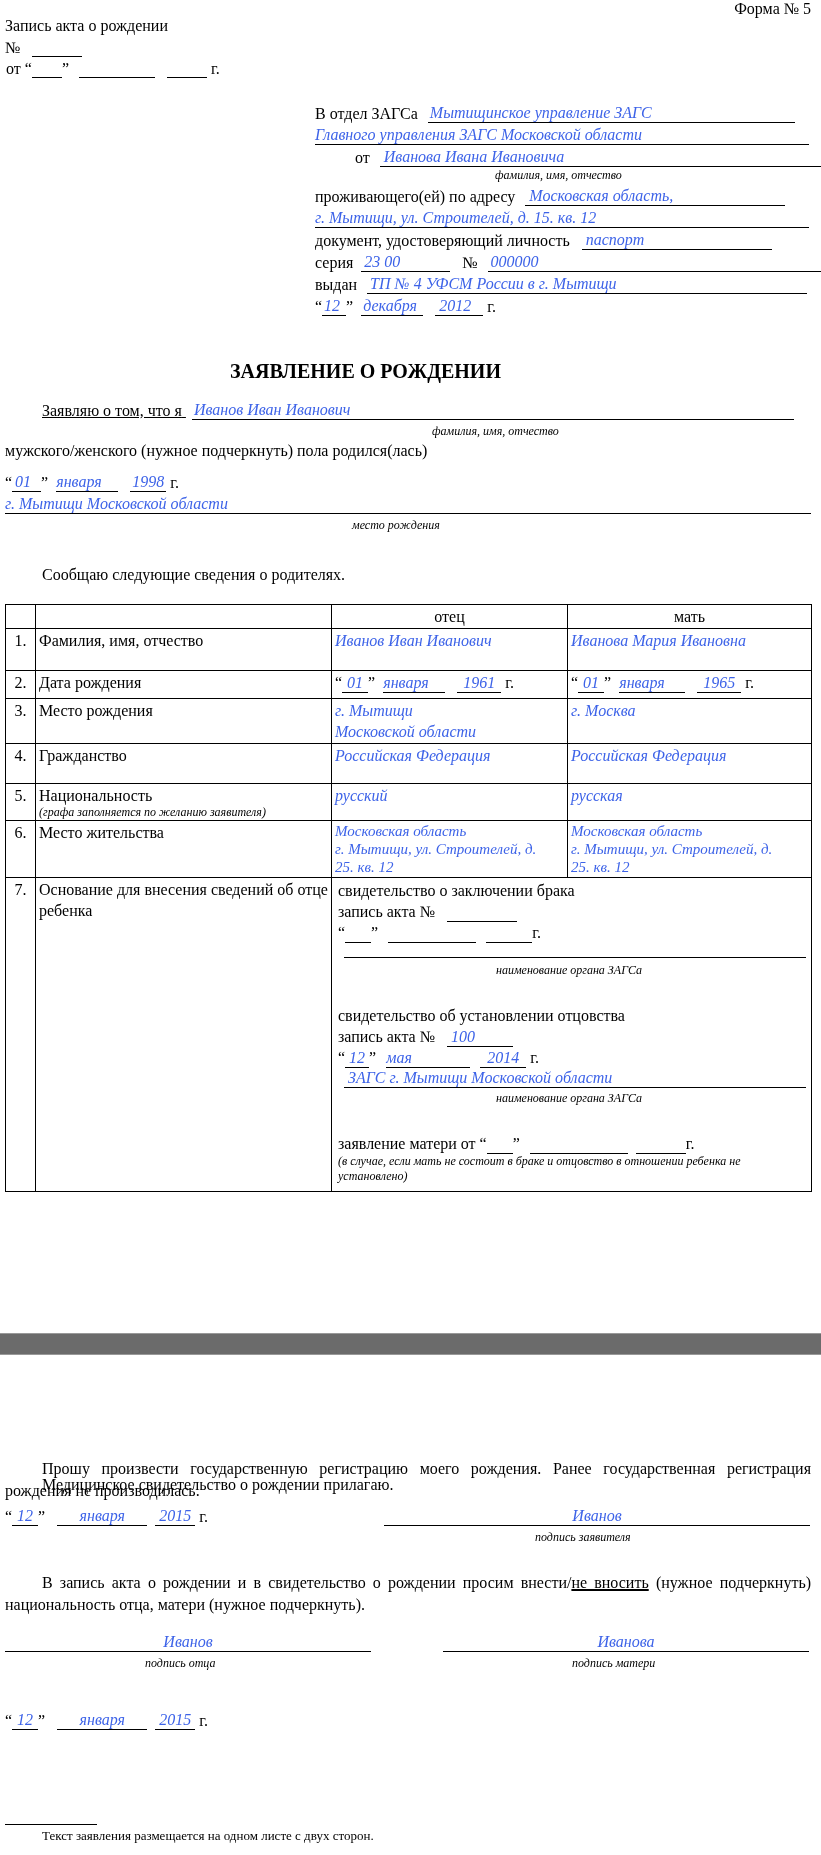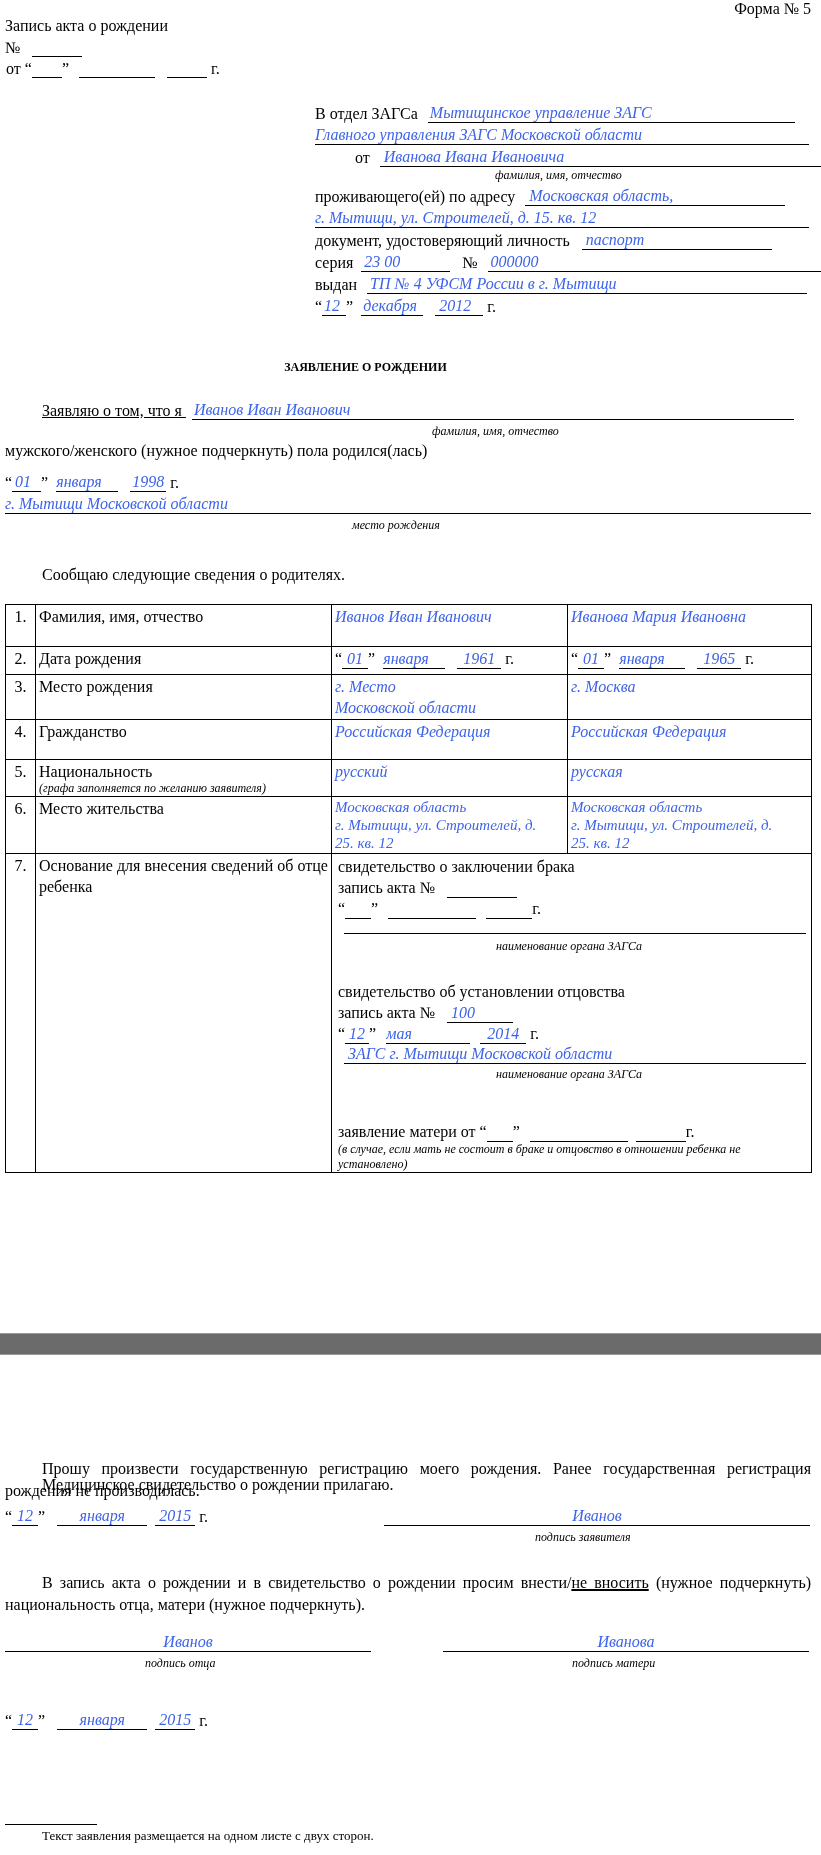--- a/index.html
+++ b/index.html
@@ -73,21 +73,21 @@
     <span class="ul fill" style="width:437px; margin-left:6px; padding-left:3px;">ТП № 4 УФСМ России в г. Мытищи</span>
   </div>
   <div class="abs" style="left:315px; top:296px;">
     “<span class="ul fill" style="width:22px; padding-left:2px;">12</span>”
     <span class="ul fill" style="width:60px; margin-left:4px; padding-left:2px;">декабря</span>
     <span class="ul fill" style="width:44px; margin-left:8px; padding-left:4px;">2012</span>
     <span>г.</span>
   </div>
 </div>
 
-<div class="abs" style="left:0; width:731px; top:360px; text-align:center; font-weight:bold; font-size:12px;">ЗАЯВЛЕНИЕ О РОЖДЕНИИ</div>
+<div class="abs" style="left:0; width:731px; top:360px; text-align:center; font-weight:bold; font-size:20px;">ЗАЯВЛЕНИЕ О РОЖДЕНИИ</div>
 <div class="abs" style="left:42px; top:400px;text-decoration:underline;">
   <span>Заявляю о том, что я</span>
   <span class="ul fill" style="width:600px; margin-left:6px; padding-left:2px;">Иванов Иван Иванович</span>
 </div>
 <div class="abs hint" style="left:432px; top:424px;">фамилия, имя, отчество</div>
 <div class="abs" style="left:5px; top:442px;">мужского/женского (нужное подчеркнуть) пола родился(лась)</div>
 <div class="abs" style="left:5px; top:472px;">
   “<span class="ul fill" style="width:26px; padding-left:3px;">01</span>”
   <span class="ul fill" style="width:62px; margin-left:4px;">января</span>
   <span class="ul fill" style="width:34px; margin-left:8px; padding-left:2px;">1998</span>
@@ -100,37 +100,43 @@
 <div class="abs" style="left:42px; top:566px;">Сообщаю следующие сведения о родителях.</div>
 
 <table class="parents">
   <colgroup>
     <col style="width:30px">
       <col style="width:296px">
       <col style="width:236px">
       <col style="width:244px">
   </colgroup>
   <tbody>
+      <tr style="height:21px;">
+    <td></td>
+    <td></td>
+    <td class="hdr">отец</td>
+    <td class="hdr">мать</td>
+  </tr>
   <tr style="height:42px;">
     <td class="num">1.</td>
     <td>Фамилия, имя, отчество</td>
     <td class="fill">Иванов Иван Иванович</td>
     <td class="fill">Иванова Мария Ивановна</td>
   </tr>
   <tr style="height:28px;">
     <td class="num">2.</td>
     <td>Дата рождения</td>
     <td>“<span class="ul fill ulc" style="width:26px;">01</span>” <span class="ul fill" style="width:62px; margin-left:4px;">января</span> <span class="ul fill ulc" style="width:44px; margin-left:8px;">1961</span> <span>г.</span></td>
     <td>“<span class="ul fill ulc" style="width:26px;">01</span>” <span class="ul fill" style="width:66px; margin-left:4px;">января</span> <span class="ul fill ulc" style="width:44px; margin-left:8px;">1965</span> <span>г.</span></td>
   </tr>
   <tr style="height:44px;">
     <td class="num">3.</td>
     <td>Место рождения</td>
     <td class="fill">
-          <span style="display:block">г. Место</span>
+          <span style="display:block">г. Мытищи</span>
           <span style="display:block">Московской области</span>
         </td>
     <td class="fill">г. Москва</td>
   </tr>
   <tr style="height:40px;">
     <td class="num">4.</td>
     <td>Гражданство</td>
     <td class="fill">Российская Федерация</td>
     <td class="fill">Российская Федерация</td>
   </tr>
@@ -168,21 +174,21 @@
         <div class="ul" style="width:462px; margin-left:6px; margin-top:6px; height:8px; display:block;"></div>
         <div class="hint" style="text-align:center; margin-top:2px; width:462px;">наименование органа ЗАГСа</div>
       </div>
       <div class="basis-block" style="margin-top:24px;">
         <div>свидетельство об установлении отцовства</div>
         <div><span>запись акта №</span> <span class="ul fill" style="width:62px; margin-left:8px; padding-left:4px;">100</span></div>
         <div>“<span class="ul fill ulc" style="width:24px;">12</span>” <span class="ul fill" style="width:84px; margin-left:6px;">мая</span> <span class="ul fill ulc" style="width:46px; margin-left:6px;">2014</span> <span>г.</span></div>
         <div class="ul fill" style="width:458px; margin-left:6px; padding-left:4px; display:block;">ЗАГС г. Мытищи Московской области</div>
         <div class="hint" style="text-align:center; width:462px;">наименование органа ЗАГСа</div>
       </div>
-      <div class="basis-block" style="margin-top:36px;">
+      <div class="basis-block" style="margin-top:24px;">
         <div><span>заявление матери от</span> “<span class="ul" style="width:26px;"></span>” <span class="ul" style="width:98px; margin-left:6px;"></span> <span class="ul" style="width:50px; margin-left:4px;"></span><span>г.</span></div>
         <div class="hint" style="white-space:normal; width:460px; line-height:15px;">(в случае, если мать не состоит в браке и отцовство в отношении ребенка не установлено)</div>
       </div>
     </td>
   </tr>
 </tbody>
   </table>
 
 <div class="gray-bar"></div>
 

